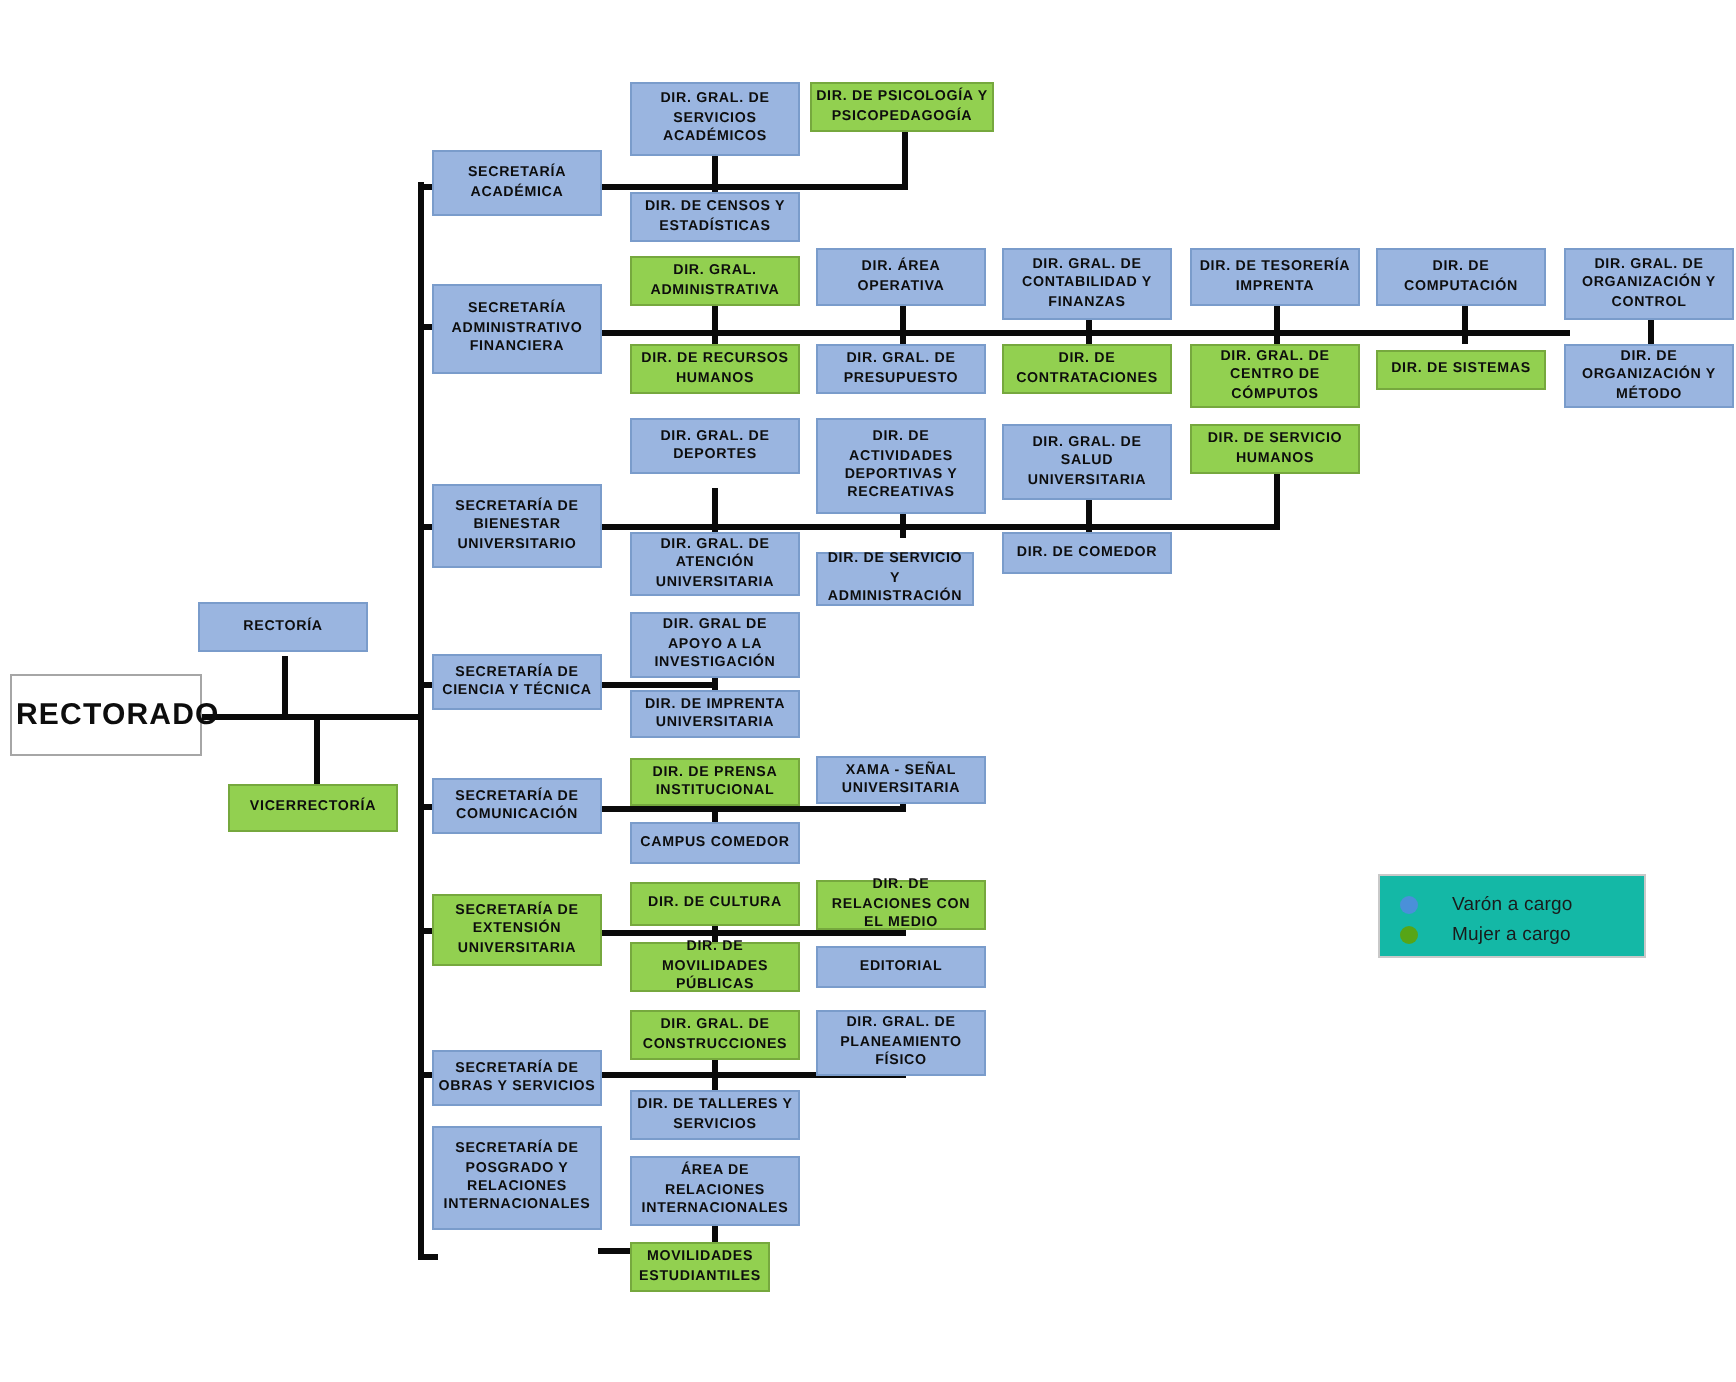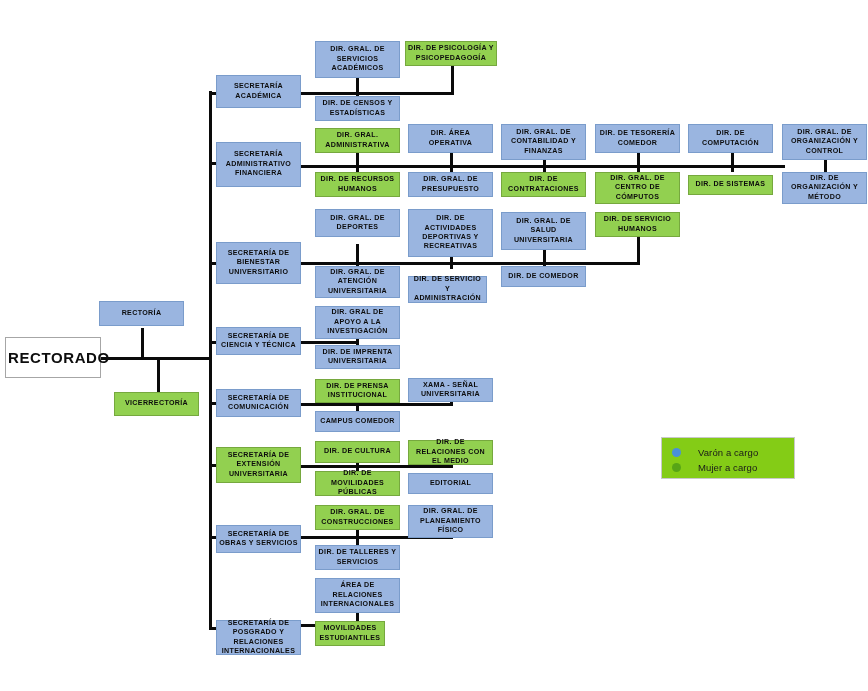--- a/index.html
+++ b/index.html
@@ -29,23 +29,24 @@
   }
 
   .line{position:absolute;background:#0a0a0a;z-index:1;}
   .h{height:3px;}
   .v{width:3px;}
 
   .legend{
     position:absolute;
     box-sizing:border-box;
     border:1px solid #c9c9c9;
-    background:#84cc16;
+    background:#14b8a6;
     z-index:4;
     padding:7px 10px;
+    margin-left:28px;
   }
   .legend-row{display:flex;align-items:center;height:15px;}
   .dot{width:9px;height:9px;border-radius:50%;display:inline-block;margin-right:17px;}
   .dot-blue{background:#4a90d9;}
   .dot-green{background:#57a516;}
   .legend-label{font-size:9.5px;color:#1a1a1a;font-weight:400;letter-spacing:.1px;}
 </style>
 </head>
 <body>
 
@@ -127,21 +128,21 @@
   </div>
   <div class="node blue" style="left:216px;top:389px;width:85px;height:28px;">
     <span>SECRETARÍA DE COMUNICACIÓN</span>
   </div>
   <div class="node green" style="left:216px;top:447px;width:85px;height:36px;">
     <span>SECRETARÍA DE EXTENSIÓN UNIVERSITARIA</span>
   </div>
   <div class="node blue" style="left:216px;top:525px;width:85px;height:28px;">
     <span>SECRETARÍA DE OBRAS Y SERVICIOS</span>
   </div>
-  <div class="node blue" style="left:216px;top:620px;width:85px;height:35px;text-align:center;">
+  <div class="node blue" style="left:216px;top:563px;width:85px;height:52px;text-align:center;">
     <span>SECRETARÍA DE POSGRADO Y RELACIONES INTERNACIONALES</span>
   </div>
 
   <div class="node blue" style="left:315px;top:41px;width:85px;height:37px;">
     <span>DIR. GRAL. DE SERVICIOS ACADÉMICOS</span>
   </div>
   <div class="node green" style="left:405px;top:41px;width:92px;height:25px;">
     <span>DIR. DE PSICOLOGÍA Y PSICOPEDAGOGÍA</span>
   </div>
   <div class="node blue" style="left:315px;top:96px;width:85px;height:25px;">
@@ -151,21 +152,21 @@
   <div class="node green" style="left:315px;top:128px;width:85px;height:25px;">
     <span>DIR. GRAL. ADMINISTRATIVA</span>
   </div>
   <div class="node blue" style="left:408px;top:124px;width:85px;height:29px;">
     <span>DIR. ÁREA OPERATIVA</span>
   </div>
   <div class="node blue" style="left:501px;top:124px;width:85px;height:36px;">
     <span>DIR. GRAL. DE CONTABILIDAD Y FINANZAS</span>
   </div>
   <div class="node blue" style="left:595px;top:124px;width:85px;height:29px;">
-    <span>DIR. DE TESORERÍA COMEDOR</span>
+    <span>DIR. DE TESORERÍA IMPRENTA</span>
   </div>
   <div class="node blue" style="left:688px;top:124px;width:85px;height:29px;">
     <span>DIR. DE COMPUTACIÓN</span>
   </div>
   <div class="node blue" style="left:782px;top:124px;width:85px;height:36px;">
     <span>DIR. GRAL. DE ORGANIZACIÓN Y CONTROL</span>
   </div>
 
   <div class="node green" style="left:315px;top:172px;width:85px;height:25px;">
     <span>DIR. DE RECURSOS HUMANOS</span>

